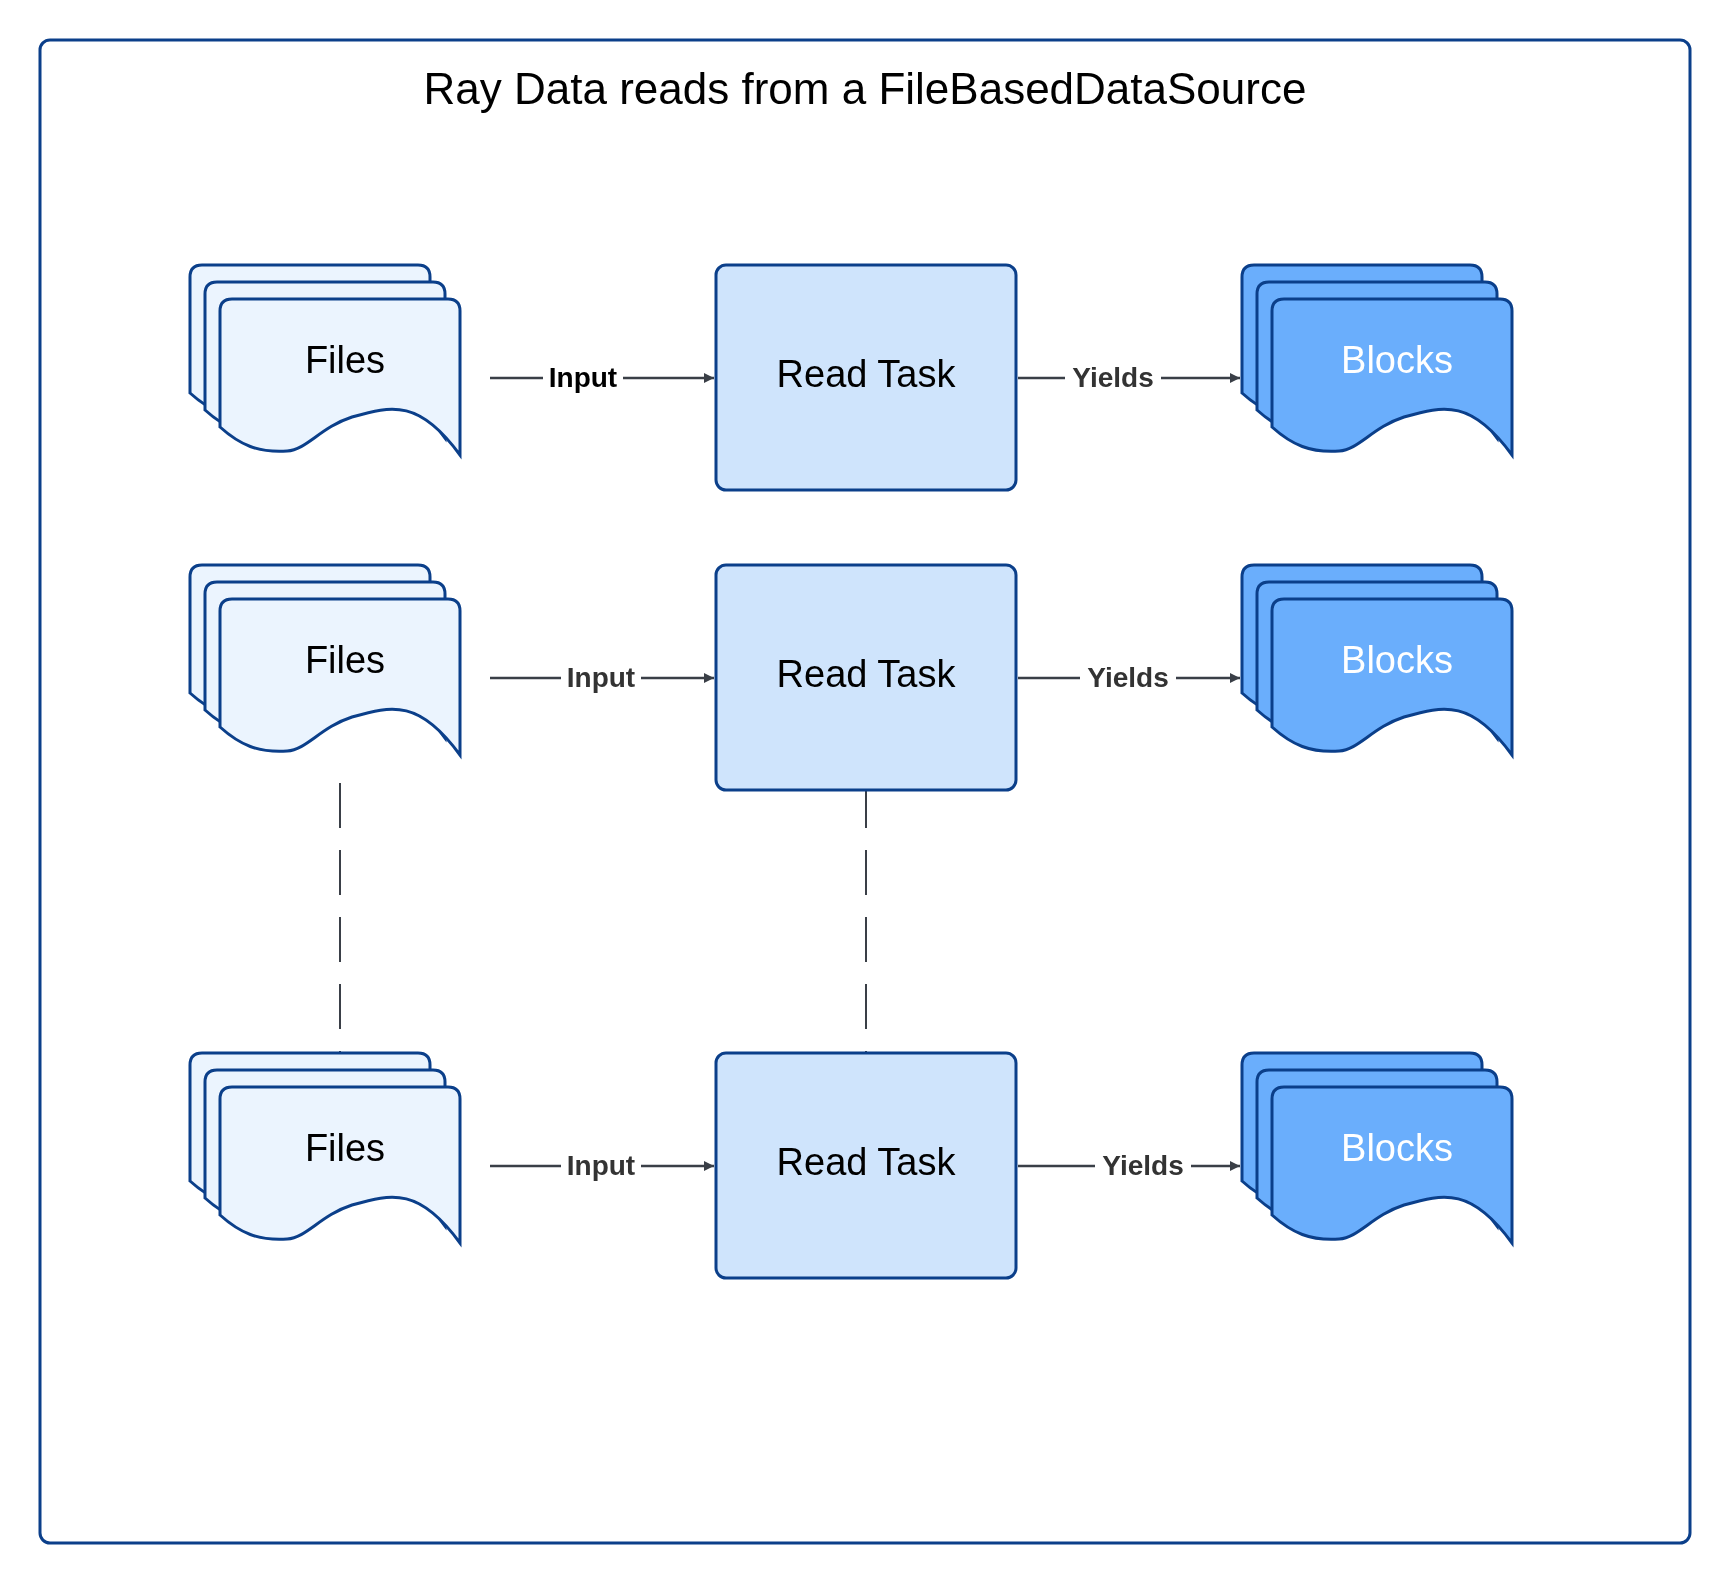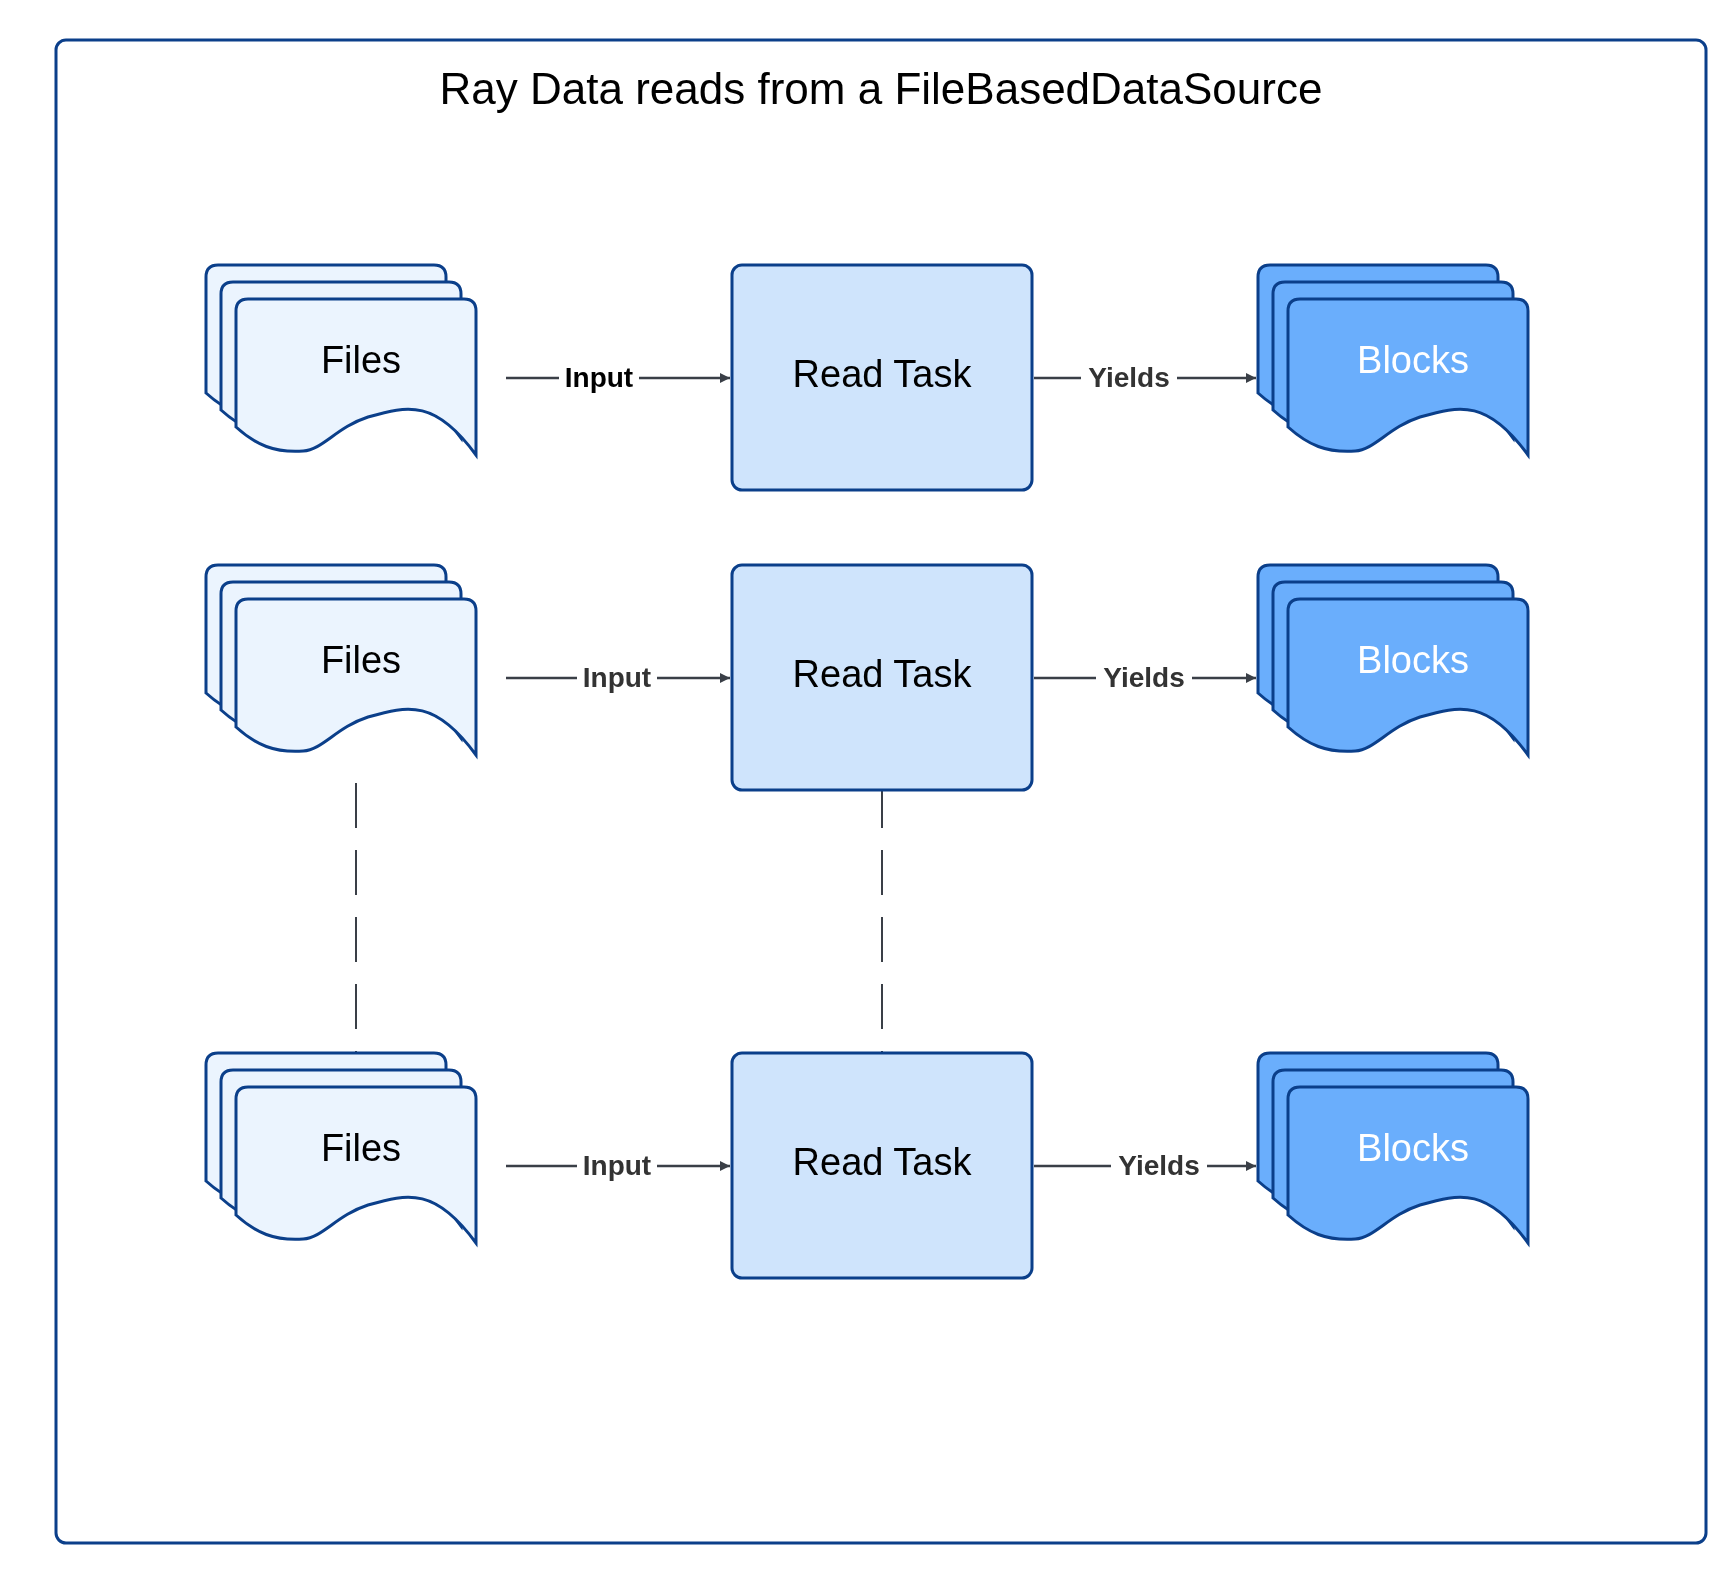--- a/index.html
+++ b/index.html
@@ -1,17 +1,17 @@
 <!DOCTYPE html>
 <html><head>
 <meta charset="utf-8">
 <style>
   html, body { margin: 0; padding: 0; background: #ffffff; }
   body { width: 1712px; height: 1577px; position: relative; overflow: hidden; font-family: "Liberation Sans", sans-serif; }
-  #stage { position: absolute; left: 0; top: 0; width: 1640px; height: 1577px; margin-left: 16px; }
+  #stage { position: absolute; left: 0; top: 0; width: 1640px; height: 1577px; }
   svg text { font-family: "Liberation Sans", sans-serif; }
 </style>
 </head>
 <body>
 
 <div id="stage">
   <svg id="svg" width="1712" height="1577" viewBox="0 0 1712 1577" xmlns="http://www.w3.org/2000/svg">
     <defs>
       <marker id="arrowhead" viewBox="0 0 10 10" refX="10" refY="5" markerWidth="10" markerHeight="10" markerUnits="userSpaceOnUse" orient="auto">
         <path d="M0,0 L10,5 L0,10 z" fill="#3a3f47"></path>

